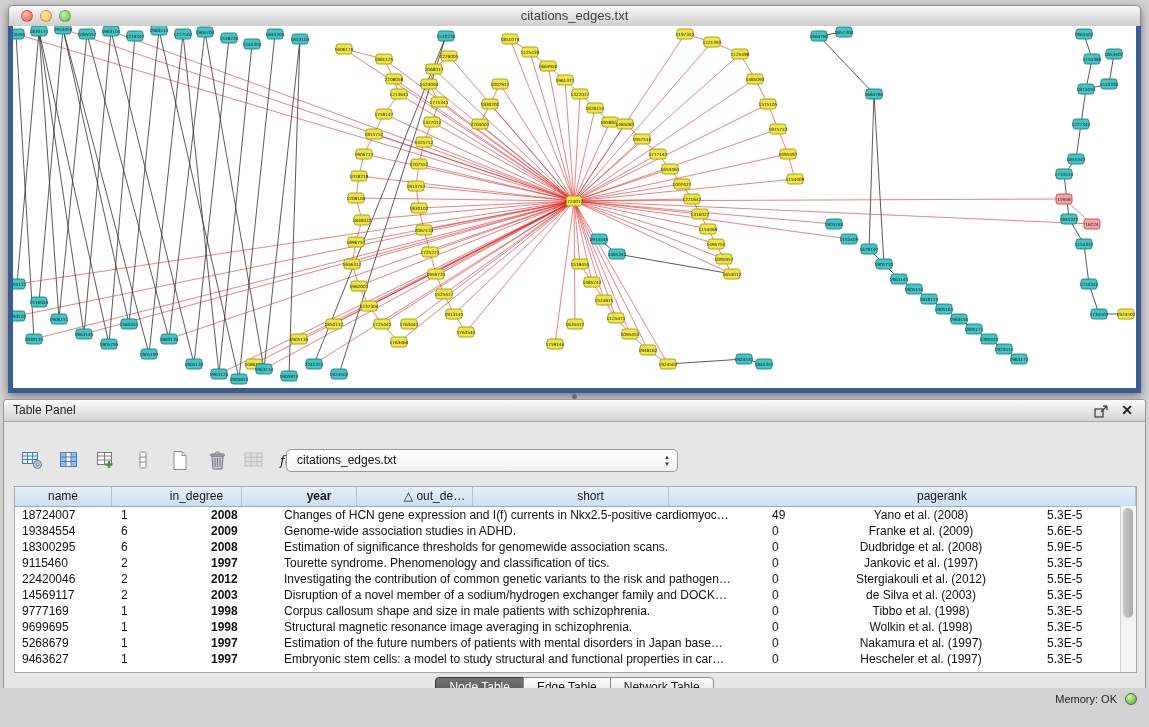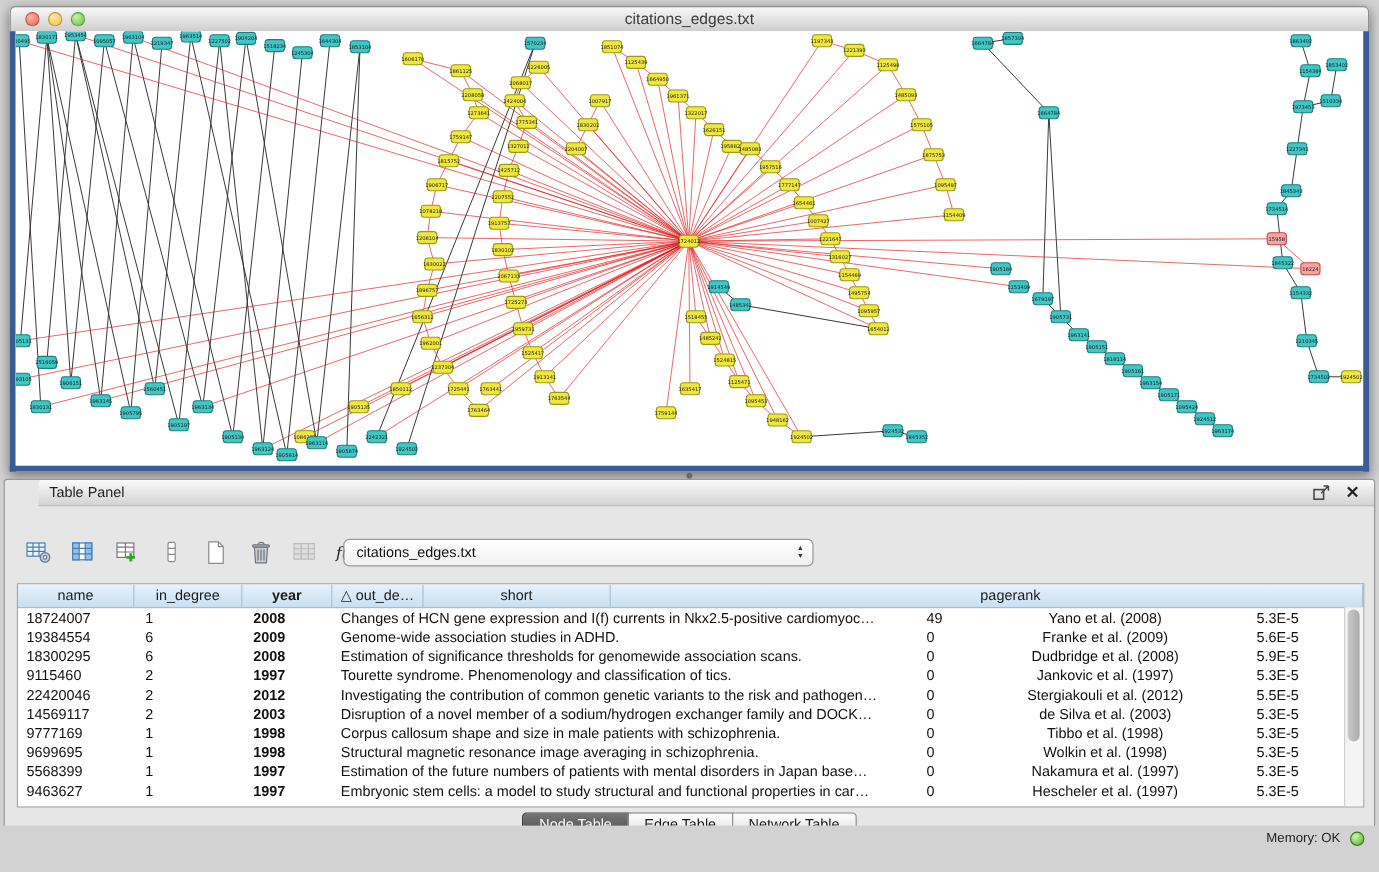--- a/index.html
+++ b/index.html
@@ -34,21 +34,21 @@
   }
   .net-body svg{display:block;background:#fff;}
   .edge-k{stroke:#303030;stroke-width:.8;fill:none;}
   .edge-r{stroke:#e01b1b;stroke-width:.6;fill:none;opacity:.92;}
   .node-label{font-family:"DejaVu Sans",sans-serif;font-size:4.3px;fill:#222;}
   
   .divider-dot{position:absolute;left:572px;top:394px;width:5px;height:5px;border-radius:50%;background:#6a6a6a;}
   
   .table-panel{
     position:absolute;left:3px;top:399px;width:1143px;height:306px;box-sizing:border-box;
-    background:#e6e6e6;border:1px solid #979797;border-radius:3px 3px 0 0;padding-left:28px;
+    background:#e6e6e6;border:1px solid #979797;border-radius:3px 3px 0 0;
   }
   .panel-header{
     height:21px;position:relative;
     background:linear-gradient(#fafafa,#d3d3d3);
     border-bottom:1px solid #aaaaaa;border-radius:3px 3px 0 0;
   }
   .panel-title{position:absolute;left:9px;top:0;line-height:21px;font-size:12px;color:#222;}
   .panel-float{position:absolute;right:36px;top:4px;width:15px;height:13px;cursor:pointer;}
   .panel-close{position:absolute;right:12px;top:0;line-height:21px;font-size:14px;font-weight:bold;color:#222;cursor:pointer;}
   .toolbar{position:absolute;left:15px;top:48px;display:flex;align-items:center;gap:11px;}
@@ -56,21 +56,21 @@
   .combo{
     position:absolute;left:282px;top:49px;width:392px;height:23px;box-sizing:border-box;
     background:linear-gradient(#ffffff,#f1f1f1);border:1px solid #9a9a9a;border-radius:5px;
     font-size:12px;line-height:21px;padding-left:10px;color:#111;
   }
   .combo-arrows{position:absolute;right:7px;top:4px;display:flex;flex-direction:column;font-size:6px;color:#333;line-height:7px;}
   .table-wrap{
     position:absolute;left:10px;top:86px;width:1123px;height:187px;box-sizing:border-box;
     background:#fff;border:1px solid #a5a5a5;overflow:hidden;
   }
-  .thead{display:flex;height:19px;background:linear-gradient(#e6f1fa,#c9dff0);border-bottom:1px solid #8fafc6;}
+  .thead{display:flex;height:19px;background:linear-gradient(#e6f1fa,#c9dff0);border-bottom:1px solid #8fafc6;gap:40px;}
   .thead .cell{
     box-sizing:border-box;border-right:1px solid #a9c4d8;
     font-size:12px;line-height:18px;text-align:center;color:#1a1a1a;
     overflow:hidden;white-space:nowrap;
   }
   .trow{display:flex;height:16px;background:#fff;}
   .trow .cell{
     box-sizing:border-box;font-size:12px;line-height:16px;color:#111;
     overflow:hidden;white-space:nowrap;
   }
@@ -1053,21 +1053,21 @@
         <div class="trow">
           <div class="cell c0">9699695</div>
           <div class="cell c1">1</div>
           <div class="cell c2">1998</div>
           <div class="cell c3">Structural magnetic resonance image averaging in schizophrenia.</div>
           <div class="cell c4">0</div>
           <div class="cell c5">Wolkin et al. (1998)</div>
           <div class="cell c6">5.3E-5</div>
         </div>
         <div class="trow">
-          <div class="cell c0">5568399</div>
+          <div class="cell c0">5268679</div>
           <div class="cell c1">1</div>
           <div class="cell c2">1997</div>
           <div class="cell c3">Estimation of the future numbers of patients with mental disorders in Japan base…</div>
           <div class="cell c4">0</div>
           <div class="cell c5">Nakamura et al. (1997)</div>
           <div class="cell c6">5.3E-5</div>
         </div>
         <div class="trow">
           <div class="cell c0">9463627</div>
           <div class="cell c1">1</div>

